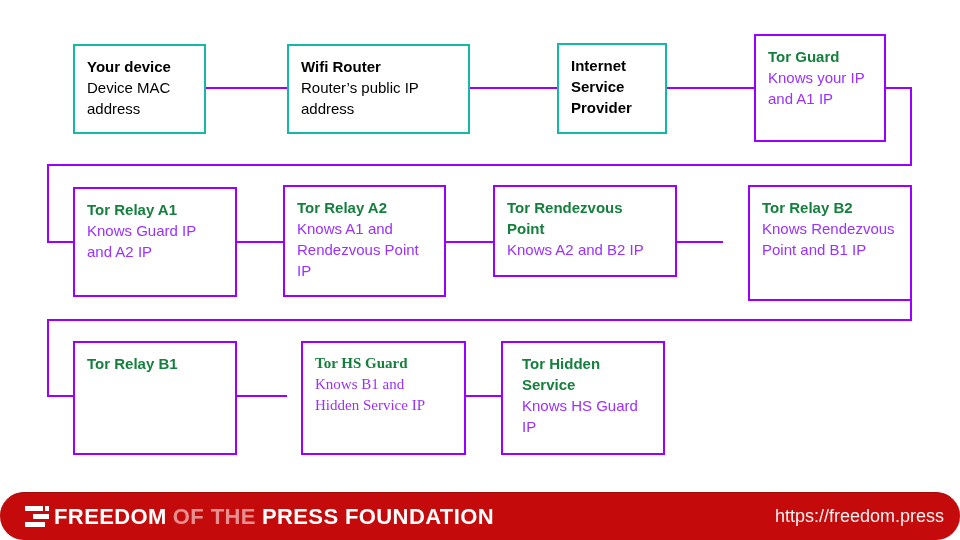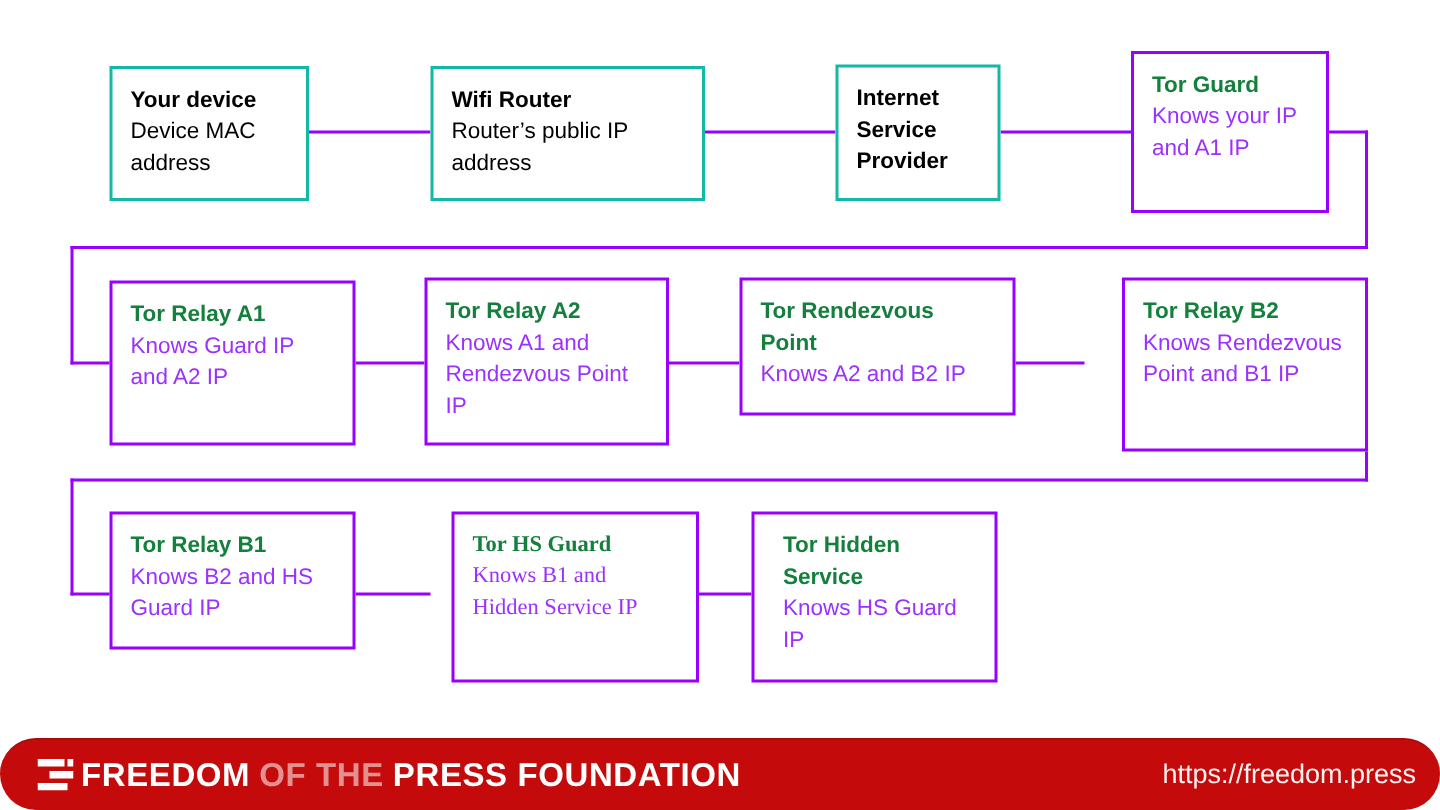--- a/index.html
+++ b/index.html
@@ -113,23 +113,22 @@
   </div>
   <div class="node purple" style="left:493px;top:185px;width:184px;height:92px;">
     <span class="node-title">Tor Rendezvous Point</span>
     <span class="node-body">Knows A2 and B2 IP</span>
   </div>
   <div class="node purple" style="left:748px;top:185px;width:164px;height:116px;">
     <span class="node-title">Tor Relay B2</span>
     <span class="node-body">Knows Rendezvous Point and B1 IP</span>
   </div>
 
-  <div class="node purple" style="left:73px;top:341px;width:164px;height:92px;">
+  <div class="node purple" style="left:73px;top:341px;width:164px;height:114px;">
     <span class="node-title">Tor Relay B1</span>
-    <span class="node-body">Knows B2 and HS Guard IP</span>
   </div>
   <div class="node purple" style="left:301px;top:341px;width:165px;height:114px;font-family:Liberation Serif, serif;">
     <span class="node-title">Tor HS Guard</span>
     <span class="node-body">Knows B1 and Hidden Service IP</span>
   </div>
   <div class="node purple" style="left:501px;top:341px;width:164px;height:114px;padding-left:19px;">
     <span class="node-title">Tor Hidden Service</span>
     <span class="node-body">Knows HS Guard IP</span>
   </div>
 

